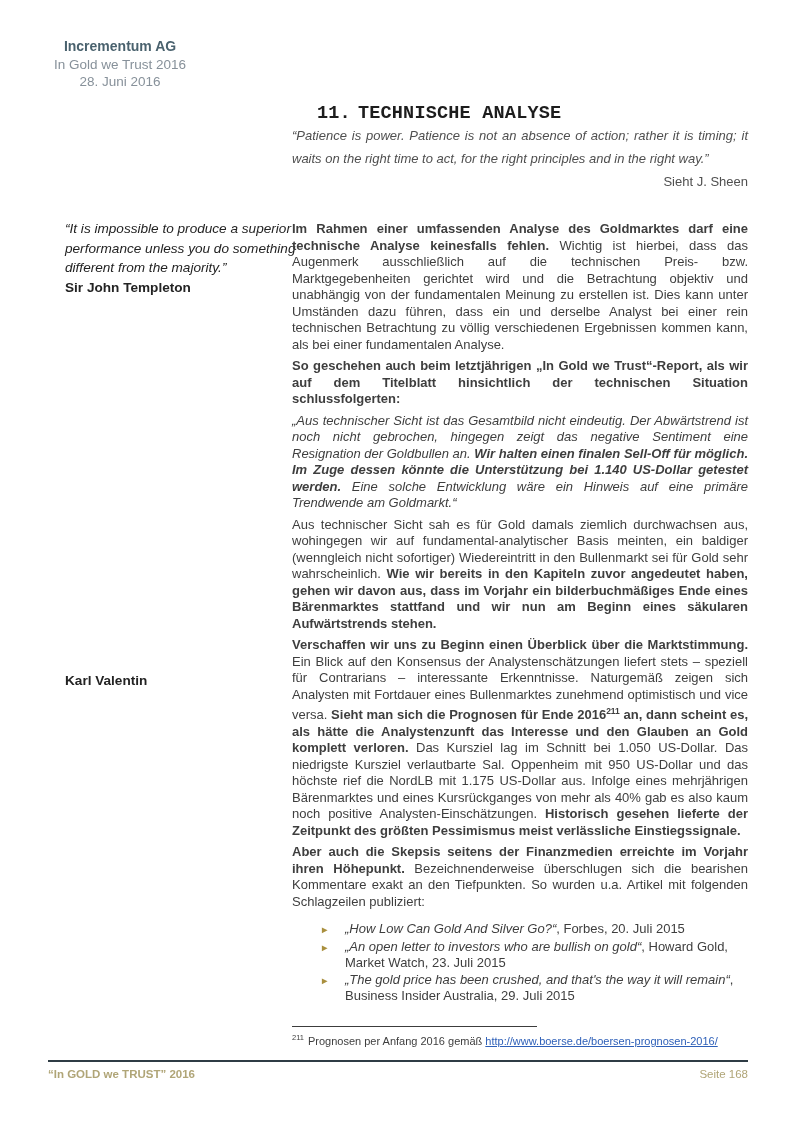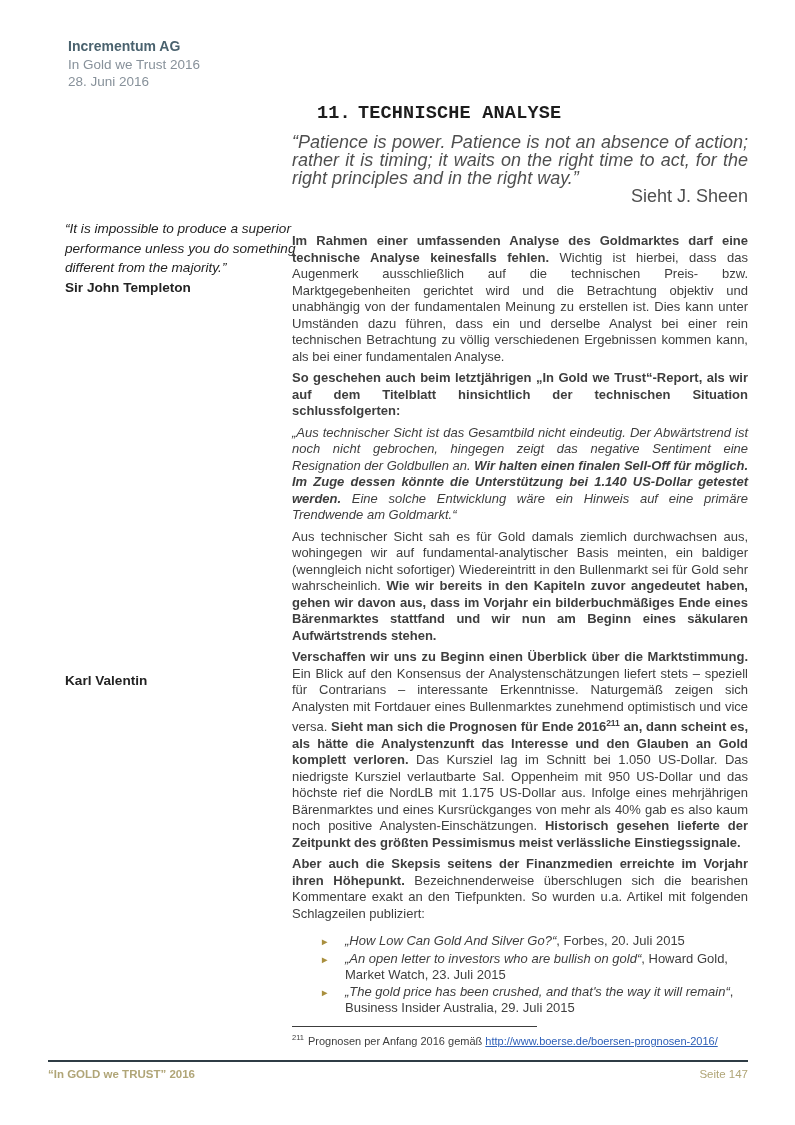--- a/index.html
+++ b/index.html
@@ -2,36 +2,36 @@
 <html><head>
 <meta charset="utf-8">
 <style>
   * { margin:0; padding:0; box-sizing:border-box; }
   html,body { background:#ffffff; }
   .page {
     position:relative; width:795px; height:1125px; background:#ffffff;
     font-family:"Liberation Sans", sans-serif; color:#3e3e3e; overflow:hidden;
   }
   
-  .hdr { position:absolute; left:68px; top:38px; line-height:17.5px; }
+  .hdr { position:absolute; left:54px; top:38px; line-height:17.5px;text-align:center; }
   .hdr .company { font-size:14px; font-weight:bold; color:#4a626e; }
   .hdr .sub { font-size:13.5px; color:#87919a; }
   
   .mq { position:absolute; left:65px; width:232px; font-size:13.6px;
         line-height:19.5px; color:#232323; }
   .mq .qt { font-weight:normal; font-style:italic;margin-top:15px; }
   .mq .qa { font-weight:bold; }
   .mq1 { top:204px; }
   .mq2 { top:671px; }
   
   .main { position:absolute; left:292px; top:0; width:456px; }
   .title { margin-top:103px; font-size:18.5px; font-weight:bold; color:#1d1d1d;
            padding-left:25px; letter-spacing:0.2px;font-family:Liberation Mono, monospace; }
   .title .tnum { margin-right:7px; }
-  .epigraph { margin-top:9px; font-size:18px; line-height:18px; color:#4f4f4f; }
+  .epigraph { font-size:13px; line-height:23px; color:#4f4f4f; }
   .epigraph .etext { font-style:italic; text-align:justify; }
   .epigraph .eattr { text-align:right; }
   .para { margin-top:5px; font-size:13px; line-height:16.5px; text-align:justify; }
   .para.first { margin-top:28px; }
   .sg-b { font-weight:bold; }
   .sg-i { font-style:italic; }
   .sg-bi { font-weight:bold; font-style:italic; }
   .sg-bsup { vertical-align:super; font-size:8.5px; font-weight:bold; }
   
   .bullets { margin-top:11px; padding-left:28px; }
@@ -110,17 +110,17 @@
     <div class="fn-sep"></div>
     <div class="fn-line">
       <span class="fn-num">211</span><span>Prognosen per Anfang 2016 gemäß </span><a class="fn-link" href="#">http://www.boerse.de/boersen-prognosen-2016/</a>
     </div>
   </div>
 
   <div class="footer">
     <div class="ft-rule"></div>
     <div class="ft-row">
       <span class="ft-left">“In GOLD we TRUST” 2016</span>
-      <span class="ft-right">Seite 147</span>
+      <span class="ft-right">Seite 168</span>
     </div>
   </div>
 
 </div>
 
 </body></html>

